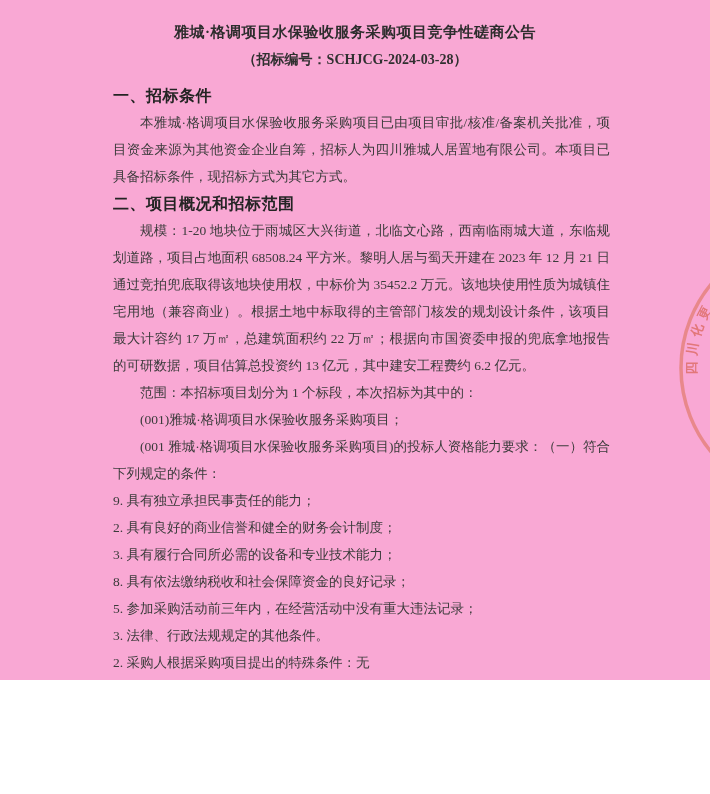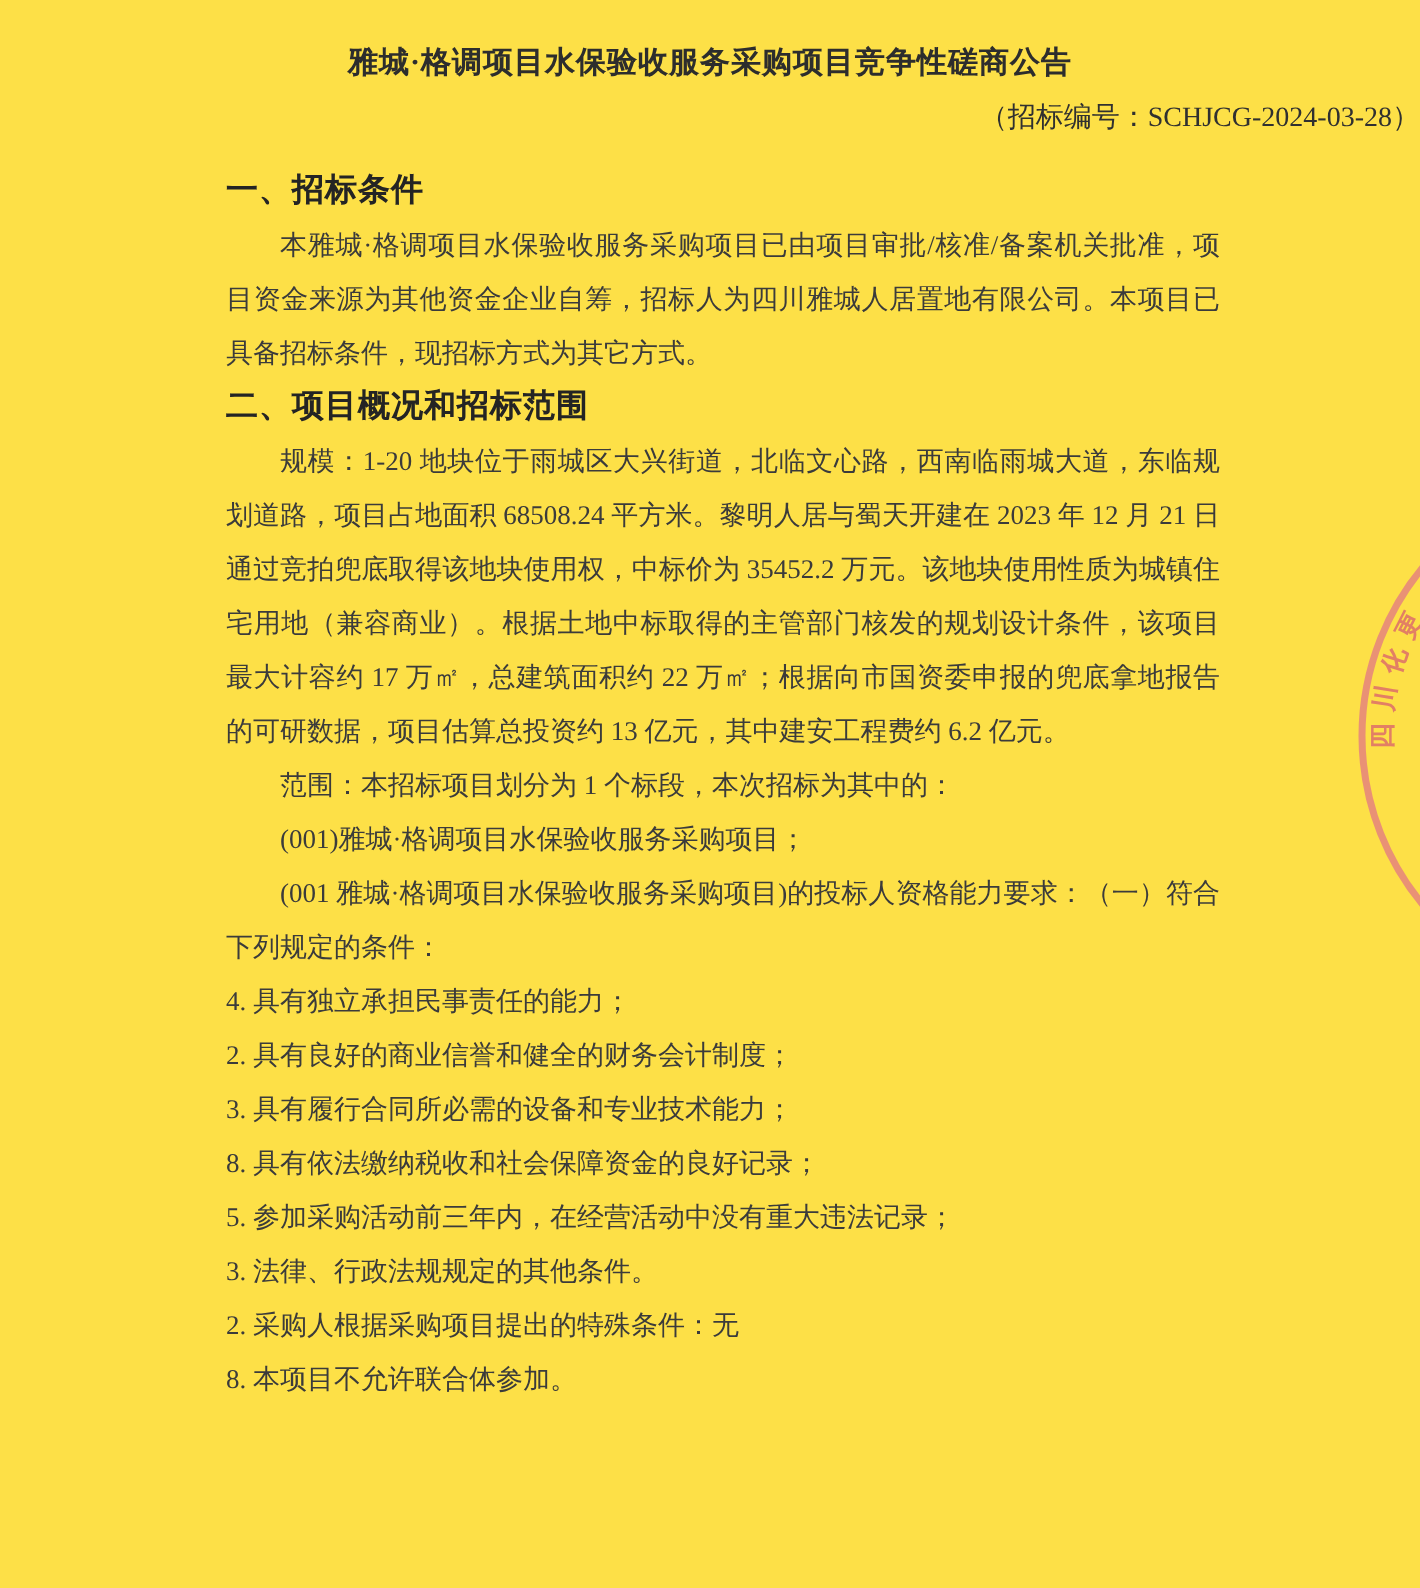--- a/index.html
+++ b/index.html
@@ -1,43 +1,43 @@
 <!DOCTYPE html>
 <html><head>
 <meta charset="utf-8">
 <style>
   html, body { margin: 0; padding: 0; background: #ffffff; }
   .page {
     position: relative;
     width: 710px;
-    height: 794px;
-    background: #fde047;
+    height: 680px;
+    background: #f9a8d4;
     overflow: hidden;
     font-family: "Liberation Serif", "DejaVu Serif", serif;
     color: #3b3b3b;
   }
   .content {
     padding: 0 100px 0 113px;
     line-height: 27px;
     font-size: 13.5px;
   }
   .doc-title {
     padding-top: 18px;
     line-height: 28px;
     text-align: center;
     font-size: 15px;
     font-weight: bold;
     color: #2d2d2d;
     letter-spacing: 0.5px;
   }
   .doc-subtitle {
     line-height: 28px;
-    text-align: right;
+    text-align: center;
     font-size: 14px;
-    font-weight: normal;
+    font-weight: bold;
     color: #303030;
   }
   .location-line {
     margin-top: 27px;
     color: #3b3b3b;
   }
   .sec-heading {
     font-size: 16px;
     font-weight: bold;
     color: #242424;
@@ -90,21 +90,21 @@
     <div class="sec-heading first">一、招标条件</div>
     <div class="para">本雅城·格调项目水保验收服务采购项目已由项目审批/核准/备案机关批准，项目资金来源为其他资金企业自筹，招标人为四川雅城人居置地有限公司。本项目已具备招标条件，现招标方式为其它方式。</div>
 
     <div class="sec-heading">二、项目概况和招标范围</div>
     <div class="para">规模：1-20 地块位于雨城区大兴街道，北临文心路，西南临雨城大道，东临规划道路，项目占地面积 68508.24 平方米。黎明人居与蜀天开建在 2023 年 12 月 21 日通过竞拍兜底取得该地块使用权，中标价为 35452.2 万元。该地块使用性质为城镇住宅用地（兼容商业）。根据土地中标取得的主管部门核发的规划设计条件，该项目最大计容约 17 万㎡，总建筑面积约 22 万㎡；根据向市国资委申报的兜底拿地报告的可研数据，项目估算总投资约 13 亿元，其中建安工程费约 6.2 亿元。</div>
     <div class="para">范围：本招标项目划分为 1 个标段，本次招标为其中的：</div>
     <div class="para">(001)雅城·格调项目水保验收服务采购项目；</div>
 
     <div class="para">(001 雅城·格调项目水保验收服务采购项目)的投标人资格能力要求：（一）符合下列规定的条件：</div>
 
-    <div class="item">4. 具有独立承担民事责任的能力；</div>
+    <div class="item">9. 具有独立承担民事责任的能力；</div>
     <div class="item">2. 具有良好的商业信誉和健全的财务会计制度；</div>
     <div class="item">3. 具有履行合同所必需的设备和专业技术能力；</div>
     <div class="item">8. 具有依法缴纳税收和社会保障资金的良好记录；</div>
     <div class="item">5. 参加采购活动前三年内，在经营活动中没有重大违法记录；</div>
     <div class="item">3. 法律、行政法规规定的其他条件。</div>
     <div class="item">2. 采购人根据采购项目提出的特殊条件：无</div>
     <div class="item">8. 本项目不允许联合体参加。</div>
   </div>
 
   <svg class="seal" width="60" height="240" viewBox="0 0 60 240" aria-hidden="true">

